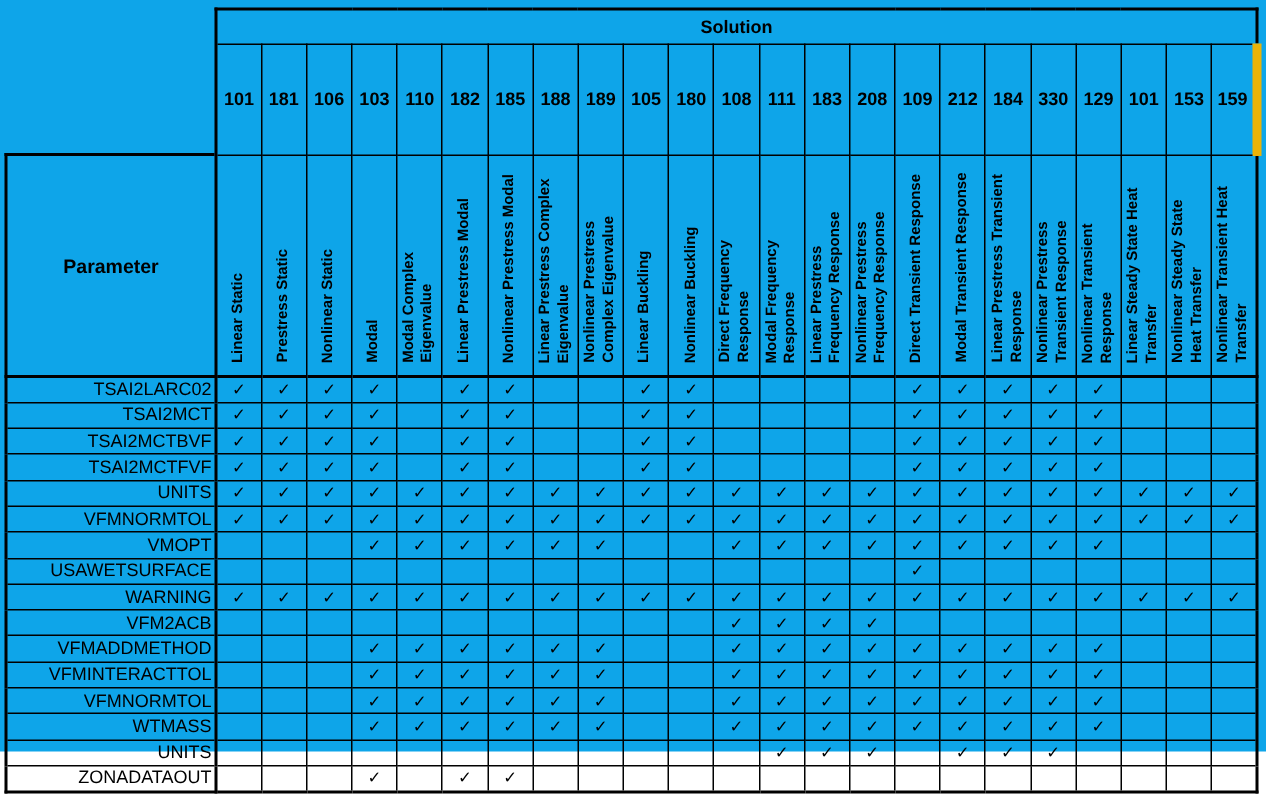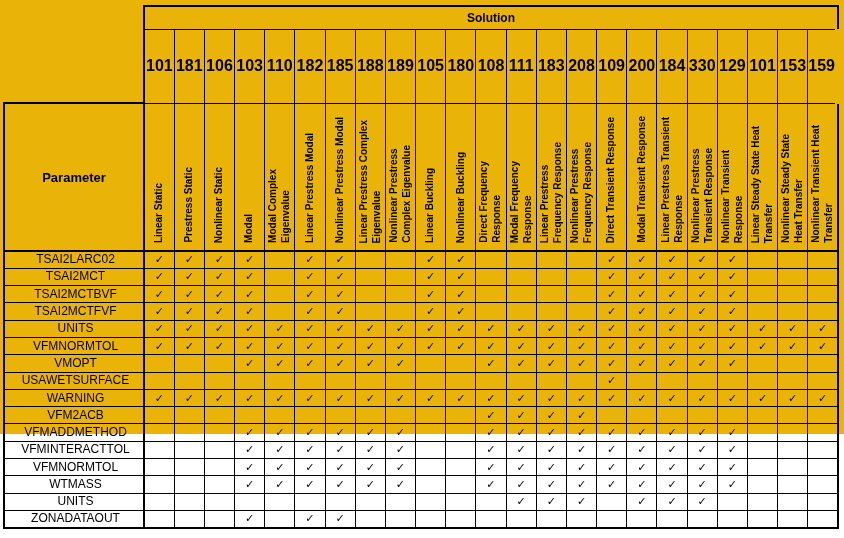--- a/index.html
+++ b/index.html
@@ -8,22 +8,22 @@
     background: #ffffff;
     width: 844px;
     height: 538px;
     overflow: hidden;
     font-family: "Liberation Sans", sans-serif;
     color: #000;
   }
   .sheet {
     position: relative;
     width: 844px;
-    height: 434px;
-    background: #eab308;
+    height: 501px;
+    background: #0ea5e9;
     text-decoration: underline;
   }
   table.matrix {
     position: absolute;
     left: 3px;
     top: 5px;
     width: 838px;
     border-collapse: collapse;
     table-layout: fixed;
   }
@@ -39,21 +39,21 @@
     border-right: 2px solid #000;
     font-size: 12px;
     font-weight: bold;
     text-align: center;
     height: 23px;
     padding: 0;
   }
   tr.numbers-row { height: 74px; }
   th.col-number {
     border: 1px solid #000;
-    font-size: 16px;
+    font-size: 12px;
     font-weight: bold;
     text-align: center;
     vertical-align: middle;
     padding: 0;
   }
   tr.numbers-row th.col-number:first-of-type { border-left: 2px solid #000; }
   tr.numbers-row th.col-number:last-child  { border-right: 6px solid #eab308; }
 
   tr.labels-row { height: 148px; }
   th.param-header {
@@ -85,21 +85,21 @@
     max-height: 144px;
   }
 
   tr.body-row { height: 17.3px; }
   th.row-name {
     border: 1px solid #000;
     border-left: 2px solid #000;
     border-right: 2px solid #000;
     font-weight: normal;
     font-size: 12px;
-    text-align: center;
+    text-align: right;
     vertical-align: middle;
     padding: 0 2px 1px 5px;
     white-space: nowrap;
     overflow: hidden;
   }
   td.check {
     border: 1px solid #000;
     text-align: center;
     vertical-align: middle;
     font-size: 11px;
@@ -157,21 +157,21 @@
           <th class="col-number">185</th>
           <th class="col-number">188</th>
           <th class="col-number">189</th>
           <th class="col-number">105</th>
           <th class="col-number">180</th>
           <th class="col-number">108</th>
           <th class="col-number">111</th>
           <th class="col-number">183</th>
           <th class="col-number">208</th>
           <th class="col-number">109</th>
-          <th class="col-number">200</th>
+          <th class="col-number">212</th>
           <th class="col-number">184</th>
           <th class="col-number">330</th>
           <th class="col-number">129</th>
           <th class="col-number">101</th>
           <th class="col-number">153</th>
           <th class="col-number">159</th>
         </tr>
         <tr class="labels-row">
           <th class="param-header">Parameter</th>
           <th class="col-label"><span class="vlabel">Linear Static</span></th>

